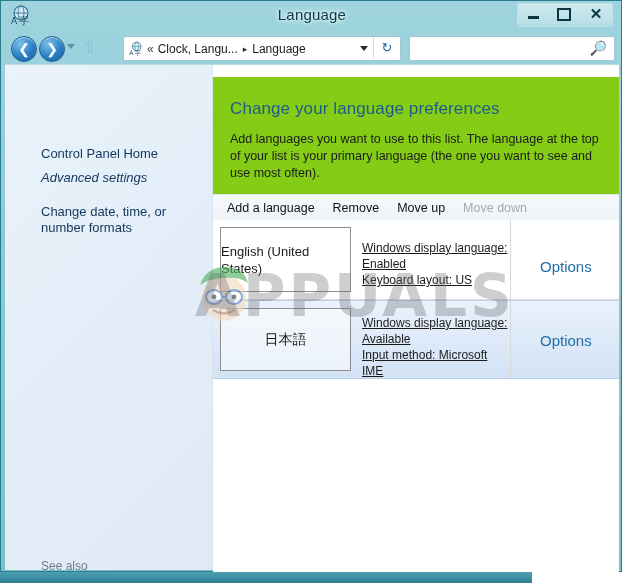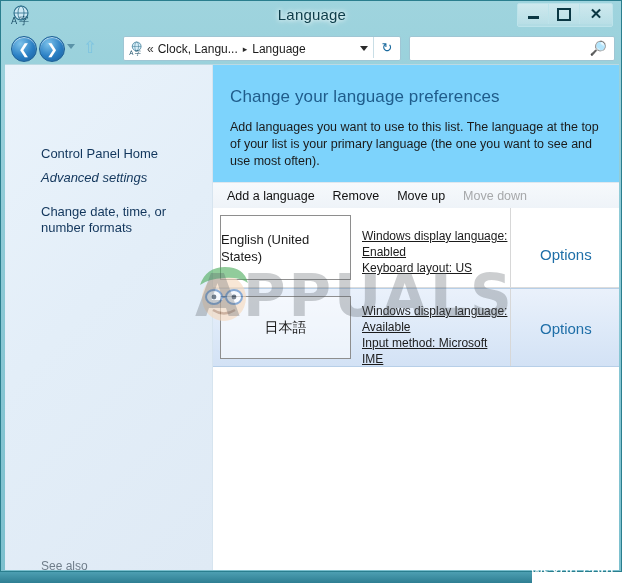--- a/index.html
+++ b/index.html
@@ -187,23 +187,23 @@
   #side-adv  { top: 105px; font-style: italic; }
   #side-date { top: 139px; width: 165px; }
   #see-also {
     position: absolute; left: 36px; top: 494px;
     font-size: 12px; color: #6f7d8a;
   }
   #side-fonts { top: 517px; }
 
   #main {
     position: absolute;
-    left: 208px; top: 0;
+    left: 208px; top: 12px;
     width: 406px; height: 505px;
-    background: #7dd3fc;
+    background: #84cc16;
     box-sizing: border-box;
   }
   #page-title {
     position: absolute;
     left: 17px; top: 22px;
     font-size: 17px;
     color: #1f5c8b;
     letter-spacing: .1px;
   }
   #page-desc {

